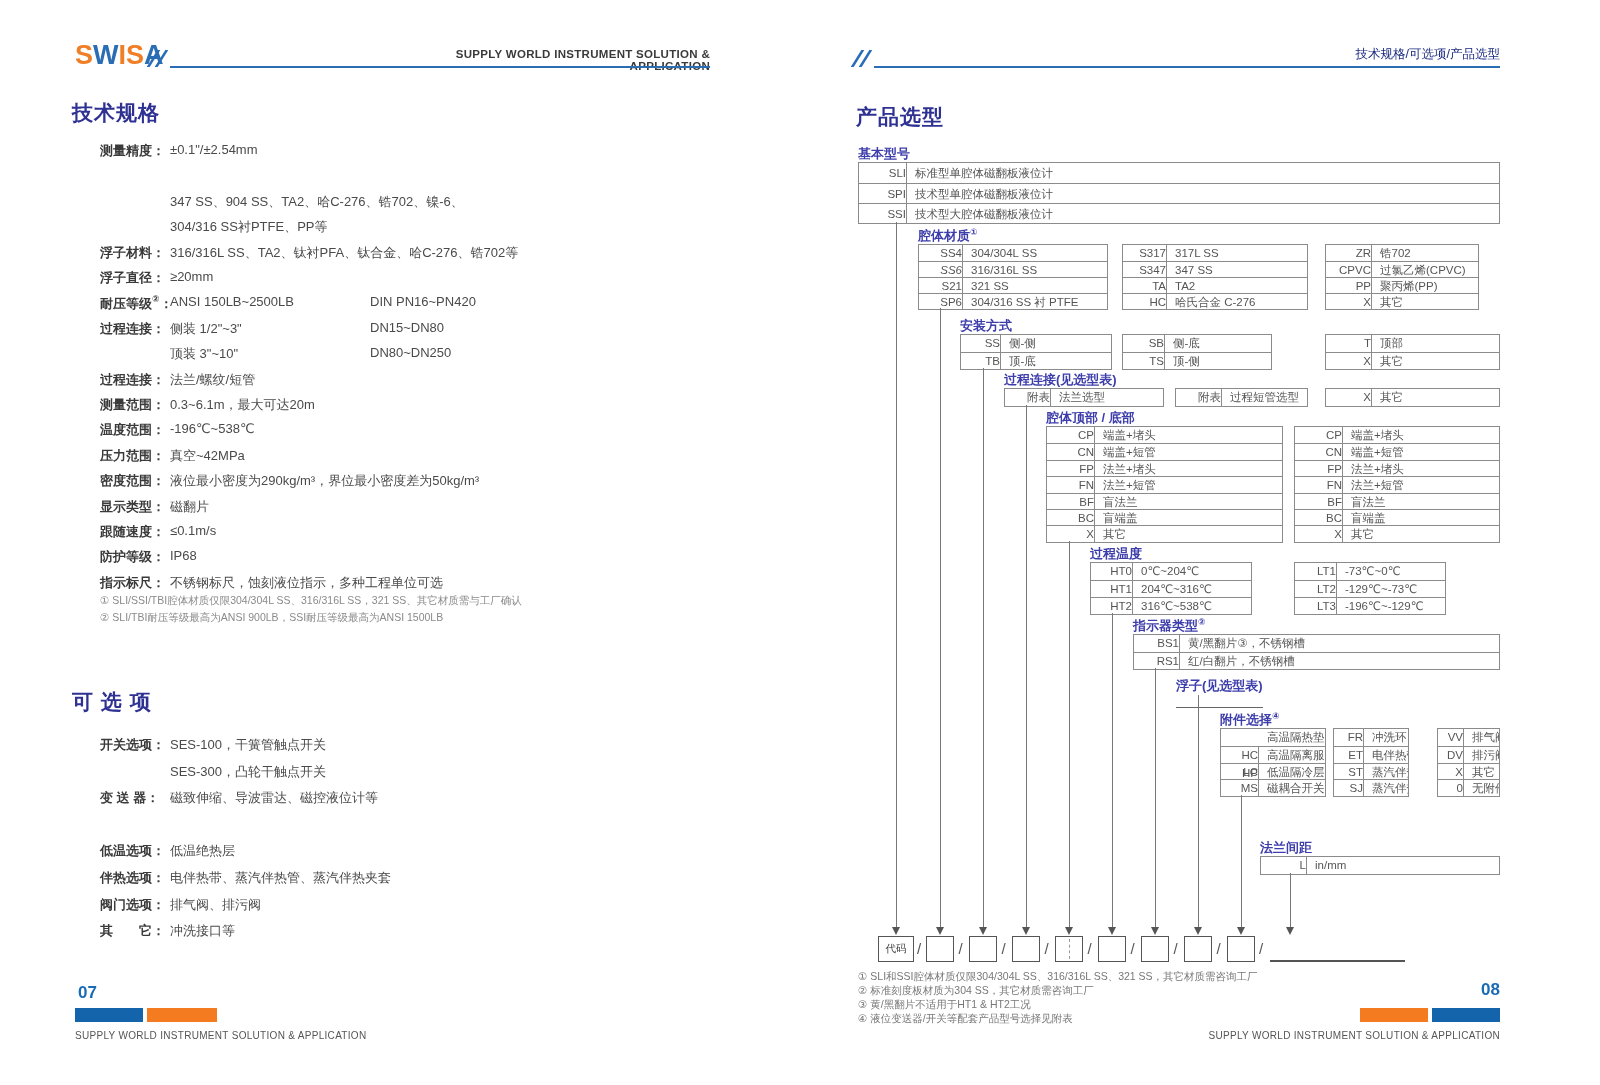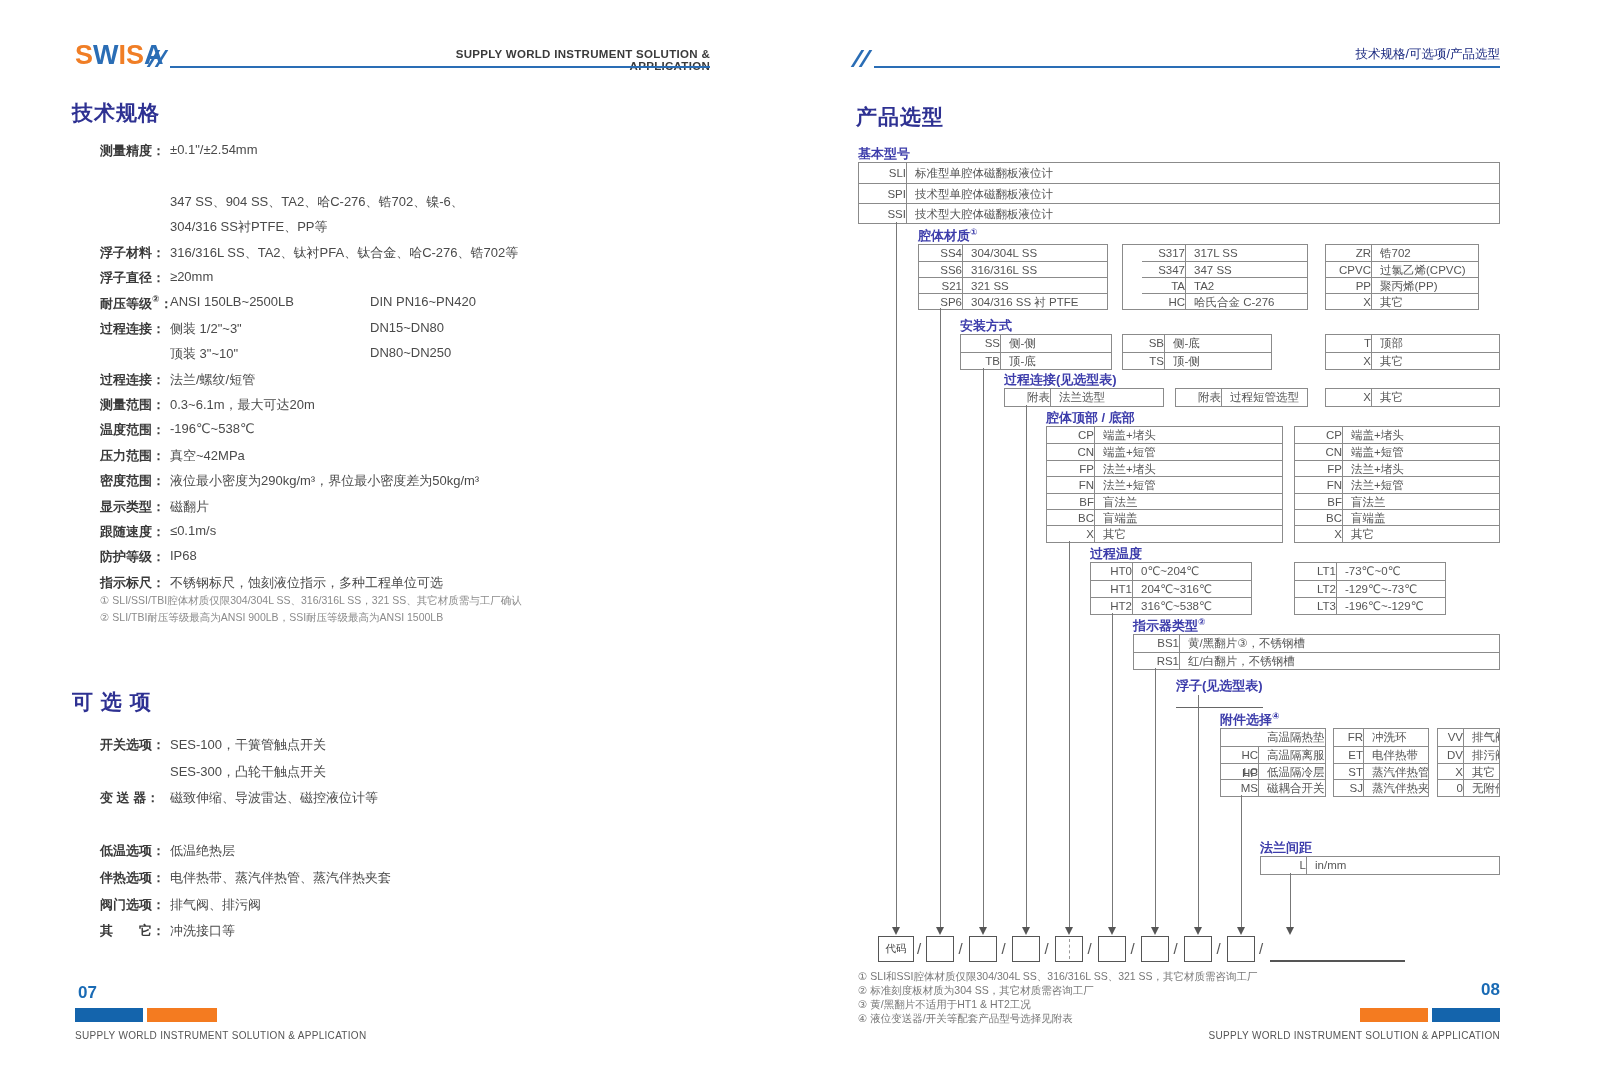--- a/index.html
+++ b/index.html
@@ -191,33 +191,33 @@
     </div>
     <div class="drop-line" style="left: 896px; top: 222px; height: 705px;"></div>
     <div class="arrow-head" style="left: 892px; top: 927px;"></div>
     <div class="sec-label" style="left: 918px; top: 227px;">腔体材质<sup>①</sup></div>
     <div class="sel-table" style="left: 918px; top: 244px; width: 190px;">
       <div class="sel-row" style="height: 16px;">
         <div class="sel-code" style="width: 44px; line-height: 16px;">SS4</div>
         <div class="sel-desc" style="line-height: 16px;">304/304L SS</div>
       </div>
       <div class="sel-row" style="height: 16px;">
-        <div class="sel-code" style="width: 44px; line-height: 16px;">SS6</div>
+        <div class="sel-code" style="width: 44px; line-height: 16px; font-style: italic;">SS6</div>
         <div class="sel-desc" style="line-height: 16px;">316/316L SS</div>
       </div>
       <div class="sel-row" style="height: 16px;">
         <div class="sel-code" style="width: 44px; line-height: 16px;">S21</div>
         <div class="sel-desc" style="line-height: 16px;">321 SS</div>
       </div>
       <div class="sel-row" style="height: 16px;">
         <div class="sel-code" style="width: 44px; line-height: 16px;">SP6</div>
         <div class="sel-desc" style="line-height: 16px;">304/316 SS 衬 PTFE</div>
       </div>
     </div>
-    <div class="sel-table" style="left: 1122px; top: 244px; width: 186px; padding-left: 19px;">
+    <div class="sel-table" style="left: 1122px; top: 244px; width: 186px;">
       <div class="sel-row" style="height: 16px;">
         <div class="sel-code" style="width: 44px; line-height: 16px;">S317</div>
         <div class="sel-desc" style="line-height: 16px;">317L SS</div>
       </div>
       <div class="sel-row" style="height: 16px;">
         <div class="sel-code" style="width: 44px; line-height: 16px;">S347</div>
         <div class="sel-desc" style="line-height: 16px;">347 SS</div>
       </div>
       <div class="sel-row" style="height: 16px;">
         <div class="sel-code" style="width: 44px; line-height: 16px;">TA</div>
@@ -424,21 +424,21 @@
       </div>
       <div class="sel-row" style="height: 16.8px;">
         <div class="sel-code" style="width: 38px; line-height: 16.8px;">LC</div>
         <div class="sel-desc" style="line-height: 16.8px;">低温隔冷层</div>
       </div>
       <div class="sel-row" style="height: 16.8px;">
         <div class="sel-code" style="width: 38px; line-height: 16.8px;">MS</div>
         <div class="sel-desc" style="line-height: 16.8px;">磁耦合开关</div>
       </div>
     </div>
-    <div class="sel-table" style="left: 1333px; top: 728px; width: 96px;">
+    <div class="sel-table" style="left: 1333px; top: 728px; width: 76px;">
       <div class="sel-row" style="height: 16.8px;">
         <div class="sel-code" style="width: 30px; line-height: 16.8px;">FR</div>
         <div class="sel-desc" style="line-height: 16.8px;">冲洗环</div>
       </div>
       <div class="sel-row" style="height: 16.8px;">
         <div class="sel-code" style="width: 30px; line-height: 16.8px;">ET</div>
         <div class="sel-desc" style="line-height: 16.8px;">电伴热带</div>
       </div>
       <div class="sel-row" style="height: 16.8px;">
         <div class="sel-code" style="width: 30px; line-height: 16.8px;">ST</div>

